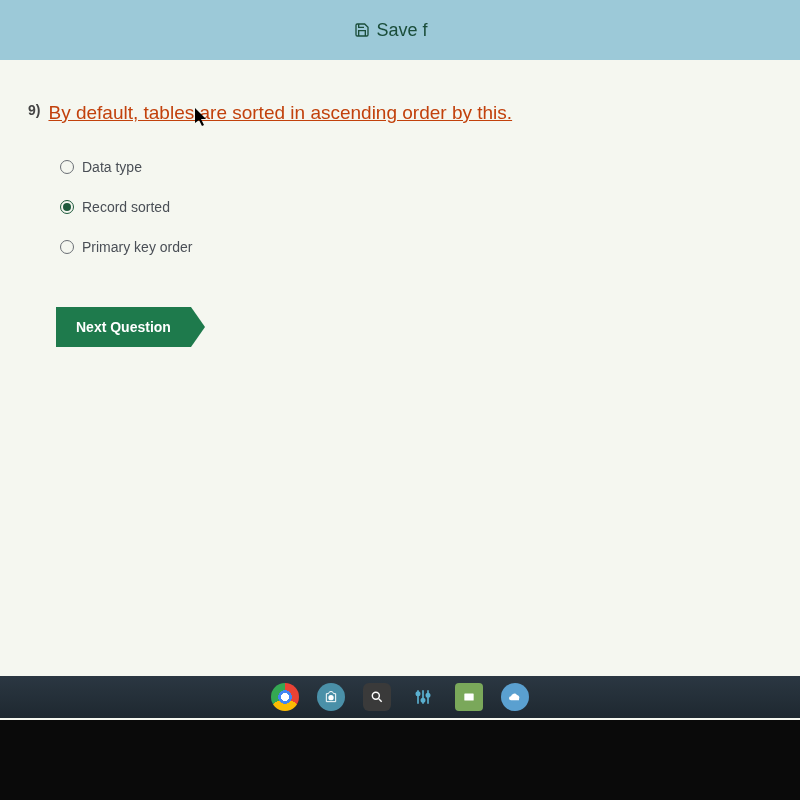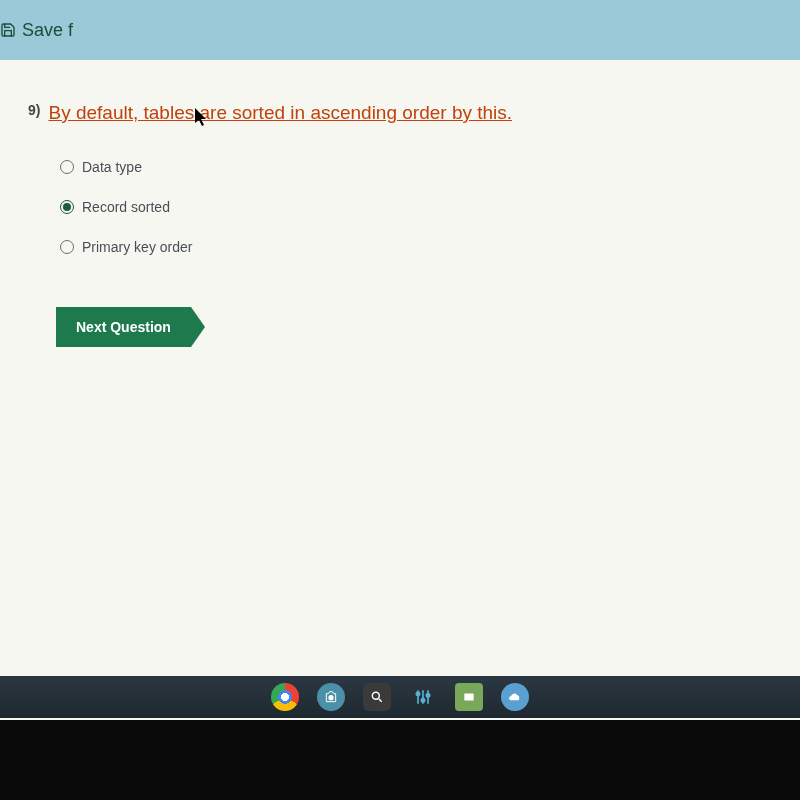--- a/index.html
+++ b/index.html
@@ -14,21 +14,21 @@
       width: 800px;
       height: 720px;
       background: #f5f7f0;
       position: relative;
     }
     .toolbar {
       background: #9cc9d8;
       height: 60px;
       width: 100%;
       display: flex;
-      justify-content: flex-start;
+      justify-content: center;
       align-items: center;
       padding-right: 12px;
     }
     .save-button {
       color: #1a4d3a;
       font-size: 18px;
       display: flex;
       align-items: center;
       gap: 6px;
       cursor: pointer;

